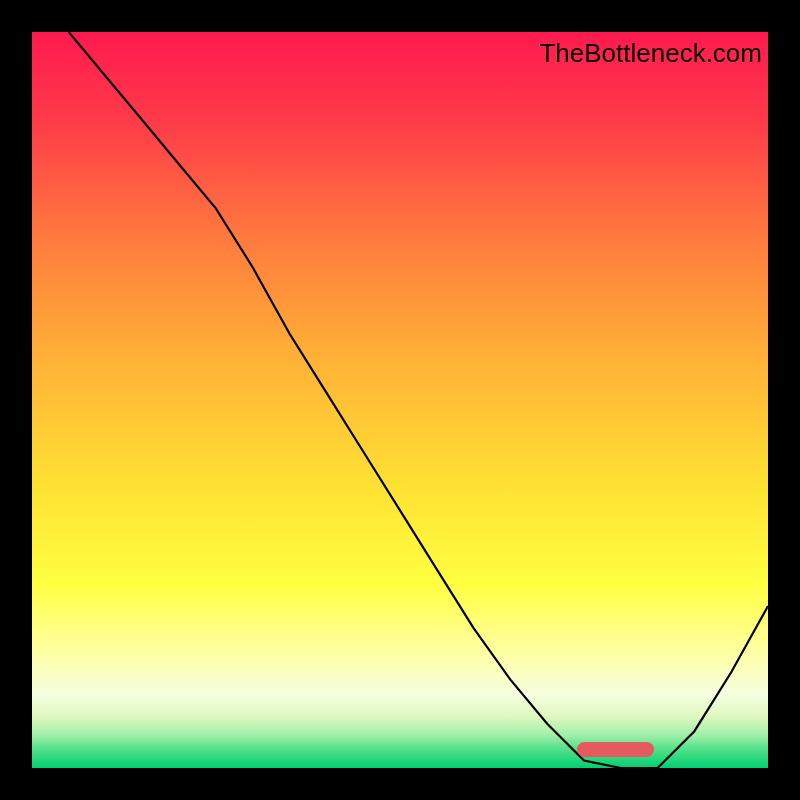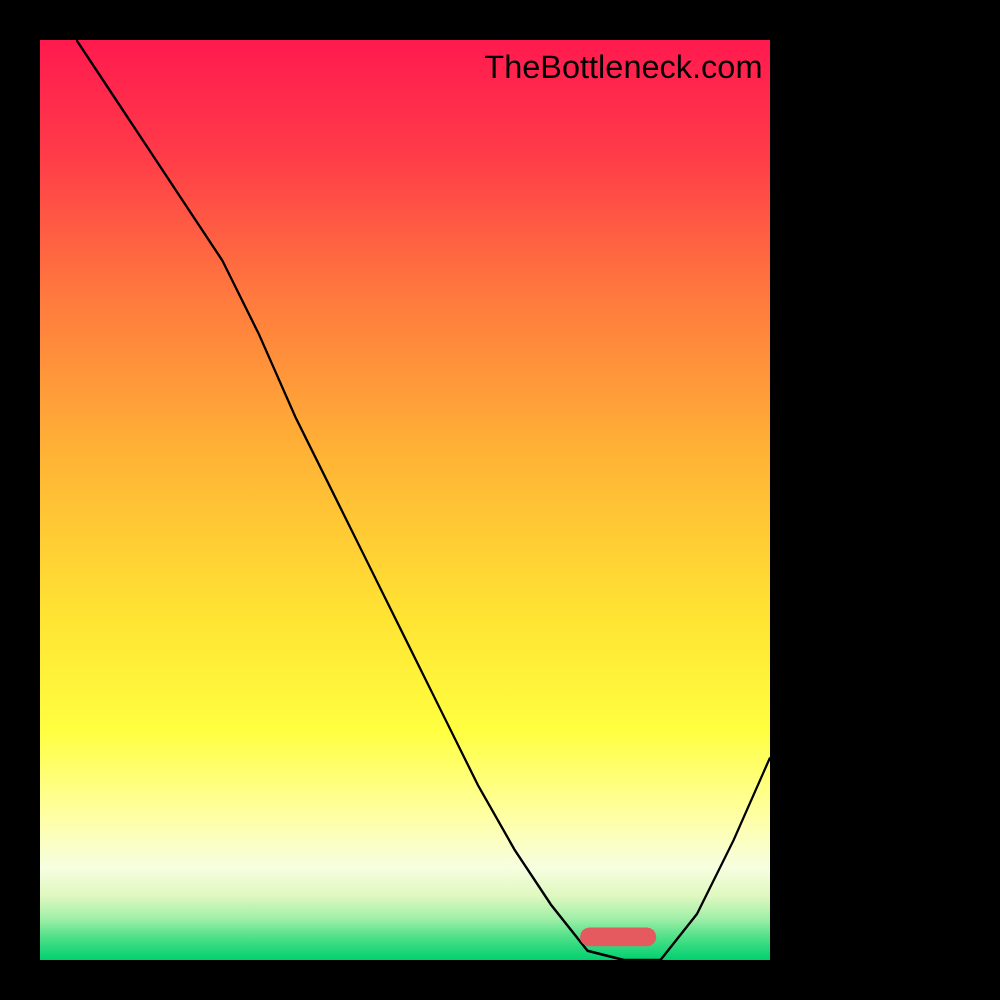--- a/index.html
+++ b/index.html
@@ -6,21 +6,21 @@
   html, body { width: 800px; height: 800px; overflow: hidden; background: #000; }
   .frame {
     position: absolute;
     left: 0; top: 0;
     width: 800px; height: 800px;
     background: #000;
   }
   .plot {
     position: absolute;
     left: 32px; top: 32px;
-    width: 584px; height: 736px;
+    width: 736px; height: 736px;
     overflow: hidden;
   }
   .gradient {
     position: absolute;
     left: 0; top: 0;
     width: 100%; height: 100%;
   }
   .watermark {
     position: absolute;
     right: 6px; top: 6px;

